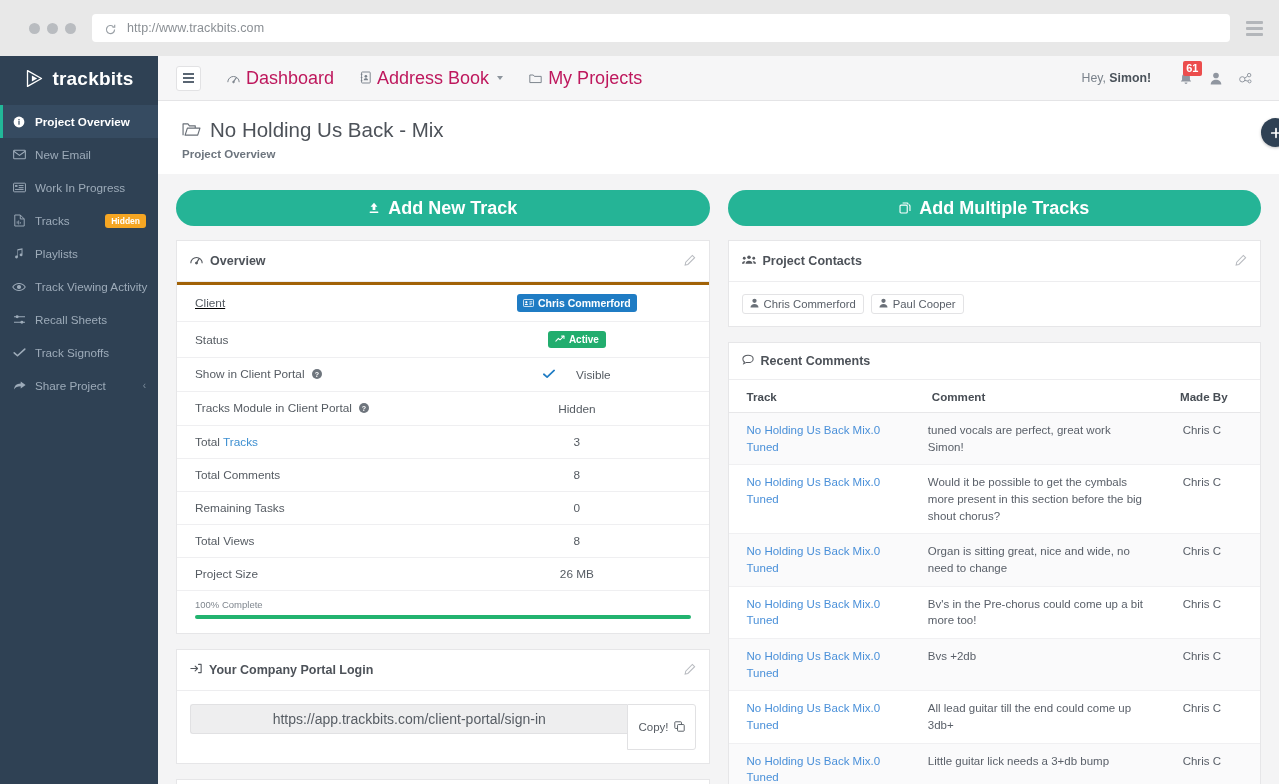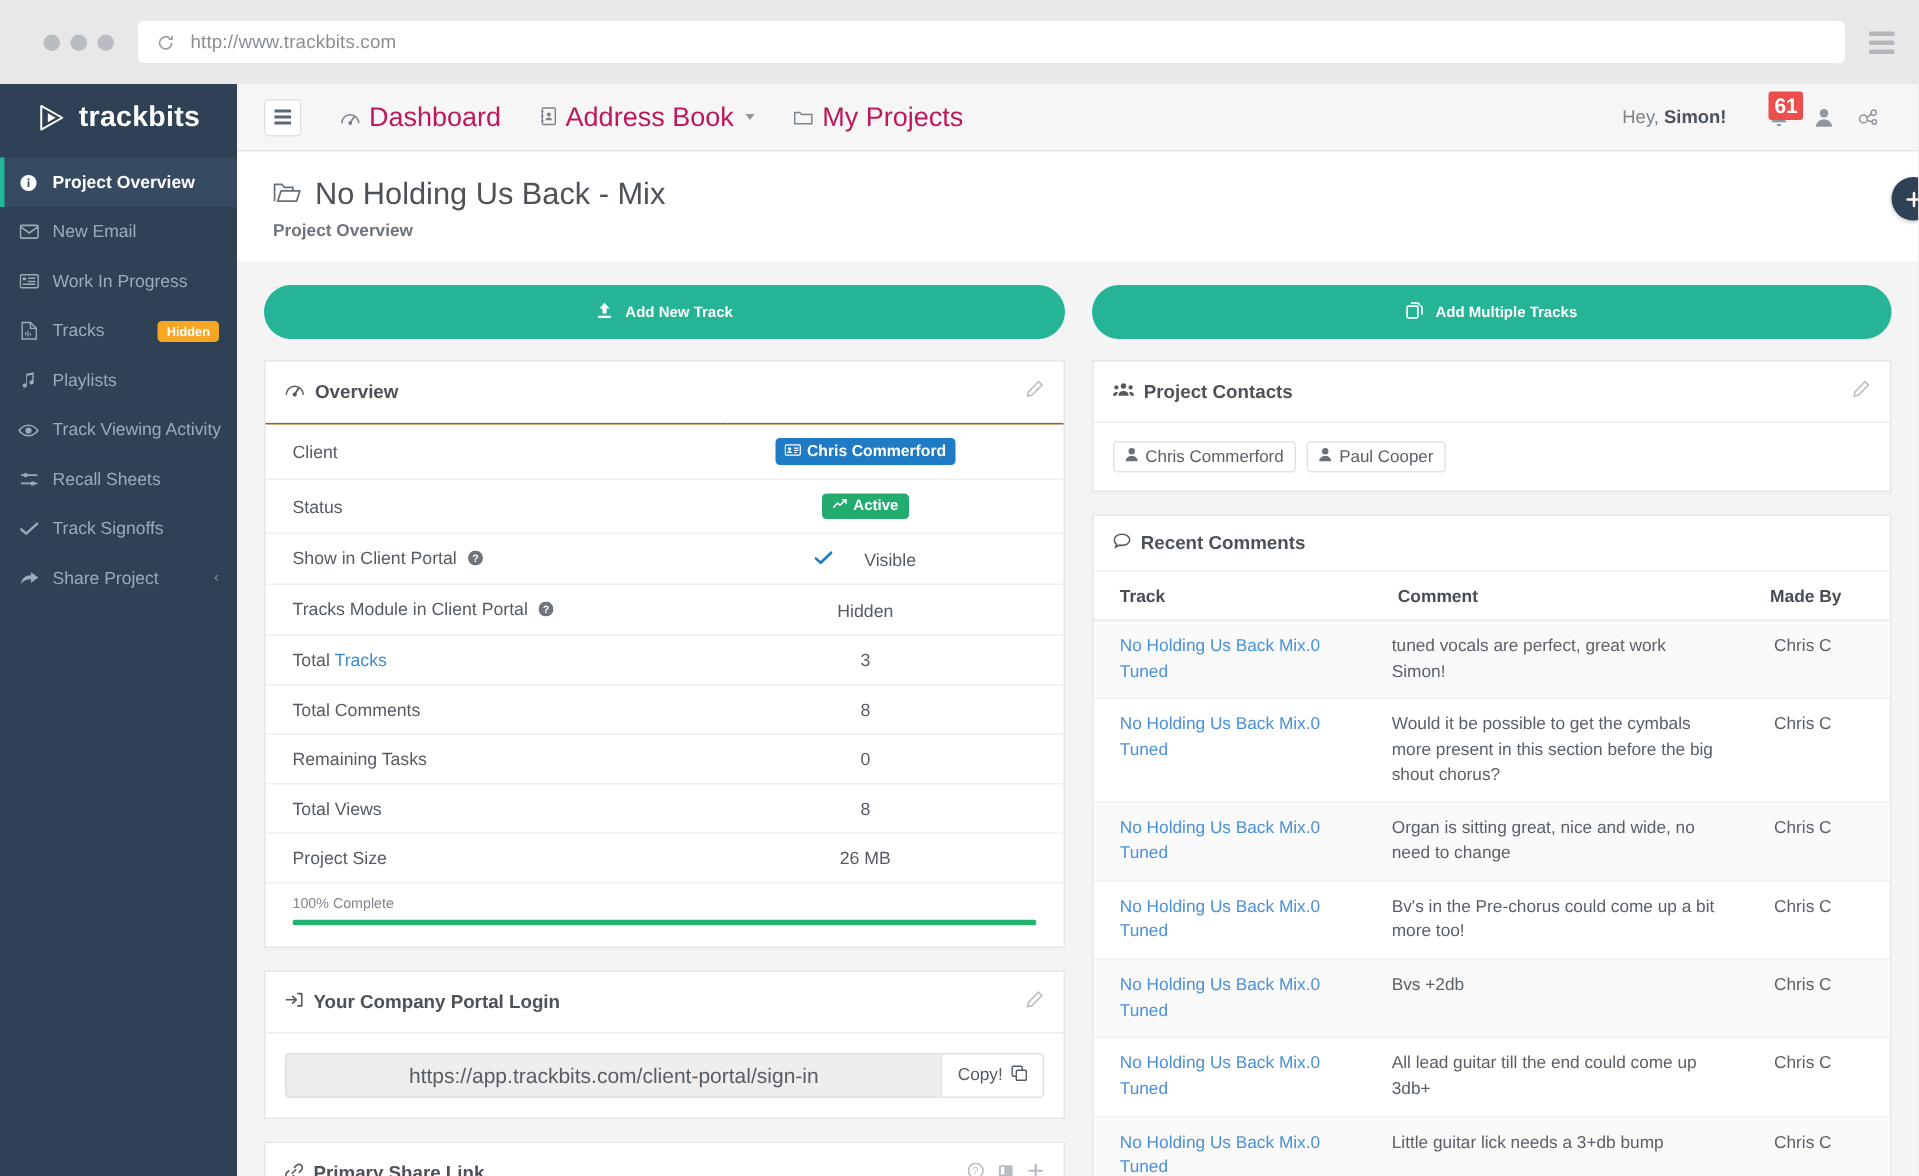--- a/index.html
+++ b/index.html
@@ -83,21 +83,21 @@
   .topnav-link svg { flex: 0 0 auto; }
   .caret { width: 0; height: 0; border-left: 3.5px solid transparent;
            border-right: 3.5px solid transparent; border-top: 4px solid #8d959d; margin-left: 2px; }
   .topnav-right { margin-left: auto; display: flex; align-items: center; gap: 0; }
   .greeting { font-size: 12.3px; color: #7a828b; margin-right: 20px; }
   .greeting b { color: #4a525a; }
   .icon-btn { position: relative; width: 30px; height: 30px; display: flex;
               align-items: center; justify-content: center; cursor: pointer; color: #9096a0; }
   .bell-badge {
     position: absolute; top: -2px; right: -1px; background: #ec4d4d; color: #fff;
-    font-size: 14px; font-weight: bold; border-radius: 2px; padding: 1px 3.5px; line-height: 1.2;
+    font-size: 11px; font-weight: bold; border-radius: 2px; padding: 1px 3.5px; line-height: 1.2;
   }
 
   .scroll-area { flex: 1; overflow: hidden; position: relative; background: #f4f4f5; }
 
   .page-head { background: #fff; padding: 17px 24px 14px; position: relative; }
   .page-title {
     font-size: 20.5px; color: #4d5259; font-weight: normal;
     display: flex; align-items: center; gap: 9px;
   }
   .page-sub { font-size: 11.5px; color: #6d757e; font-weight: bold; margin-top: 6px; margin-left: 0; }
@@ -107,38 +107,38 @@
     justify-content: center; color: #fff; font-size: 16px; cursor: pointer;
     box-shadow: 0 1px 3px rgba(0,0,0,.25); line-height: 0;
   }
 
   .content { padding: 16px 18px 0; display: flex; gap: 18px; }
   .col { flex: 1; min-width: 0; }
 
   .big-btn {
     display: flex; align-items: center; justify-content: center; gap: 8px;
     background: #25b496; color: #fff; height: 36px; border-radius: 19px;
-    font-size: 10px; font-weight: bold; cursor: pointer; border: none; width: 100%;
+    font-size: 18px; font-weight: bold; cursor: pointer; border: none; width: 100%;
     margin-bottom: 14px;
   }
 
   .card { background: #fff; border: 1px solid #e6e6e8; margin-bottom: 15px; }
   .card-head {
     display: flex; align-items: center; padding: 11px 13px;
     border-bottom: 1px solid #ededef; min-height: 36px;
   }
   .card-title { font-size: 12.5px; color: #4d5259; font-weight: bold;
                 display: flex; align-items: center; gap: 7px; }
   .card-head-actions { margin-left: auto; display: flex; align-items: center; gap: 9px; color: #b9bcc1; }
   .pencil { cursor: pointer; color: #b9bcc1; }
 
   
   .ov-table { width: 100%; border-collapse: collapse; }
   .ov-table tr { border-bottom: 1px solid #efeff1; }
-  .ov-table tr:first-child { border-top: 1px solid #a16207; }
+  .ov-table tr:first-child { border-top: 3px solid #a16207; text-decoration: underline; }
   .ov-table td { padding: 9px 0; font-size: 11.8px; color: #555b62; vertical-align: middle; }
   .ov-label { padding-left: 18px !important; width: 58%; }
   .ov-value { text-align: center; padding-right: 40px !important; }
   .help-ico { display: inline-block; vertical-align: -1px; margin-left: 4px; color: #7e858d; }
   .link { color: #3d8fd1; cursor: pointer; }
   .badge-blue {
     background: #1f7cc4; color: #fff; font-size: 10.5px; font-weight: bold;
     padding: 3px 6px; border-radius: 3px; display: inline-flex; align-items: center; gap: 4px;
   }
   .badge-green {
@@ -154,21 +154,21 @@
   .progress-fill { height: 100%; background: #22b36f; }
 
   
   .portal-body { padding: 13px; display: flex; }
   .portal-url {
     flex: 1; background: #eeeeef; border: 1px solid #e1e1e3; border-right: none;
     height: 30px; display: flex; align-items: center; justify-content: center;
     font-size: 14px; color: #575d64; border-radius: 3px 0 0 3px;
   }
   .copy-btn {
-    background: #fff; border: 1px solid #e1e1e3; height: 30px; padding: 0 10px;
+    background: #fff; border: 1px solid #e1e1e3; height: 46px; padding: 0 10px;
     display: flex; align-items: center; gap: 5px; font-size: 11.5px; color: #555b62;
     border-radius: 0 3px 3px 0; cursor: pointer;
   }
 
   
   .contacts-body { padding: 12px 13px; display: flex; gap: 7px; flex-wrap: wrap; }
   .contact-chip {
     border: 1px solid #e3e3e5; background: #fff; border-radius: 3px;
     padding: 3px 7px; font-size: 11.3px; color: #5a6069; cursor: pointer;
     display: inline-flex; align-items: center; gap: 5px;

